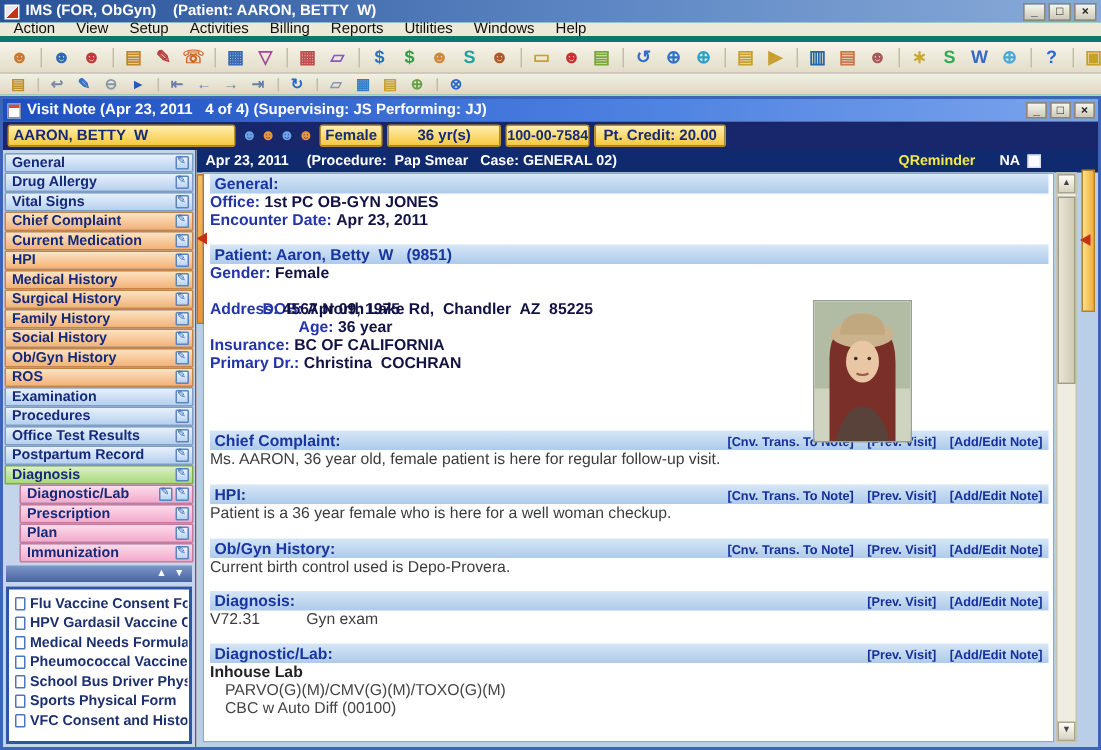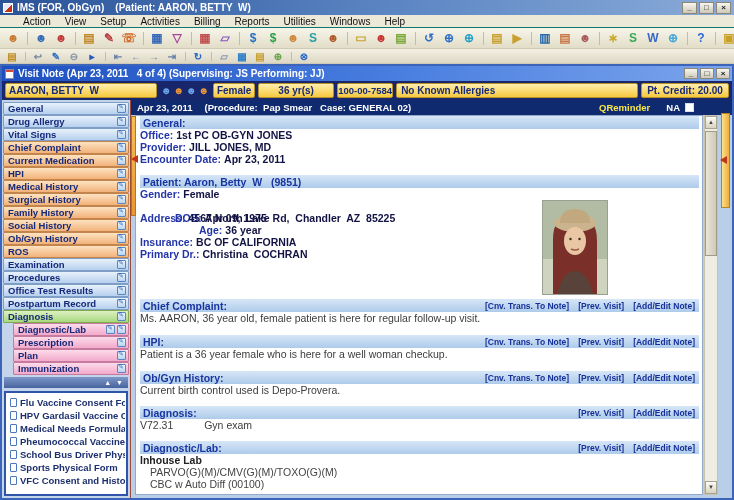--- a/index.html
+++ b/index.html
@@ -11,21 +11,21 @@
   .app-titlebar { height:15px; background:linear-gradient(90deg,#2a5298,#5d87c4 55%,#8aabd8);
     display:flex; align-items:center; padding:0 3px; color:#fff; font-weight:bold; font-size:10px; white-space:pre; }
   .app-icon { width:10px; height:10px; margin-right:4px; flex:0 0 auto;
     background:linear-gradient(135deg,#e8e8f8 50%,#c23318 50%); border:1px solid #fff; }
   .tb-spacer { flex:1; }
   .winbtn { width:15px; height:12px; margin-left:2px; background:linear-gradient(#f8f6ee,#cdc8b8);
     border:1px solid #8a8678; font-size:8px; line-height:10px; text-align:center; color:#222; font-weight:bold; }
 
   
   .menubar { height:13px; display:flex; align-items:center; background:#ece9d8; font-size:10px;
-    color:#111; padding-left:16px; border-bottom:1px solid #0f766e; }
+    color:#111; padding-left:2px; border-bottom:4px solid #0f766e; }
   .menubar > div { display:flex; }
   .menu-item { padding:0 7px; }
 
   
   .toolbar1 { height:21px; display:flex; align-items:center; background:linear-gradient(#f7f5ea,#e2ddc8);
     padding:0 3px; border-bottom:1px solid #cfcab6; }
   .toolbar1 > div, .toolbar2 > div { display:flex; align-items:center; }
   .toolbar2 { height:15px; display:flex; align-items:center; background:linear-gradient(#f3f0e3,#ddd8c4);
     padding:0 3px; border-bottom:1px solid #cfcab6; }
   .tbi { width:18px; height:17px; display:flex; align-items:center; justify-content:center;
@@ -293,21 +293,20 @@
 
           <span class="pflag" style="color:#e8963a">☻</span>
 
           <span class="pflag" style="color:#6aa2e8">☻</span>
 
           <span class="pflag" style="color:#e8963a">☻</span>
         </span>
       <span class="pbox pb-gender">Female</span>
       <span class="pbox pb-age">36 yr(s)</span>
       <span class="pbox pb-ssn">100-00-7584</span>
-      <span class="pbox pb-allergy">No Known Allergies</span>
       <span class="pbox pb-credit">Pt. Credit: 20.00</span>
     </div>
 
     <div class="workspace">
 
       <div class="sidebar">
         <div class="tabs">
 
             <div class="tab c-blue">
               <span class="tab-label">General</span>
@@ -489,21 +488,20 @@
           <span class="na-label">NA</span>
           <span class="na-check"></span>
         </div>
 
         <div class="content-body">
 
           <div class="sec-bar mt9">
             <span class="sec-title">General:</span>
           </div>
           <div class="line"><span class="lbl">Office:</span><span class="val">1st PC OB-GYN JONES</span></div>
-          <div class="line"><span class="lbl">Provider:</span><span class="val">JILL JONES, MD</span></div>
           <div class="line"><span class="lbl">Encounter Date:</span><span class="val">Apr 23, 2011</span></div>
 
           <div class="sec-bar mt10">
             <span class="sec-title">Patient: Aaron, Betty  W   (9851)</span>
           </div>
           <div class="line"><span class="lbl">Gender:</span><span class="val">Female</span></div>
           <div class="line">
             <span class="lbl">DOB:</span><span class="val">Apr 09, 1975</span>
             <span class="lbl lbl2">Age:</span><span class="val">36 year</span>
           </div>

